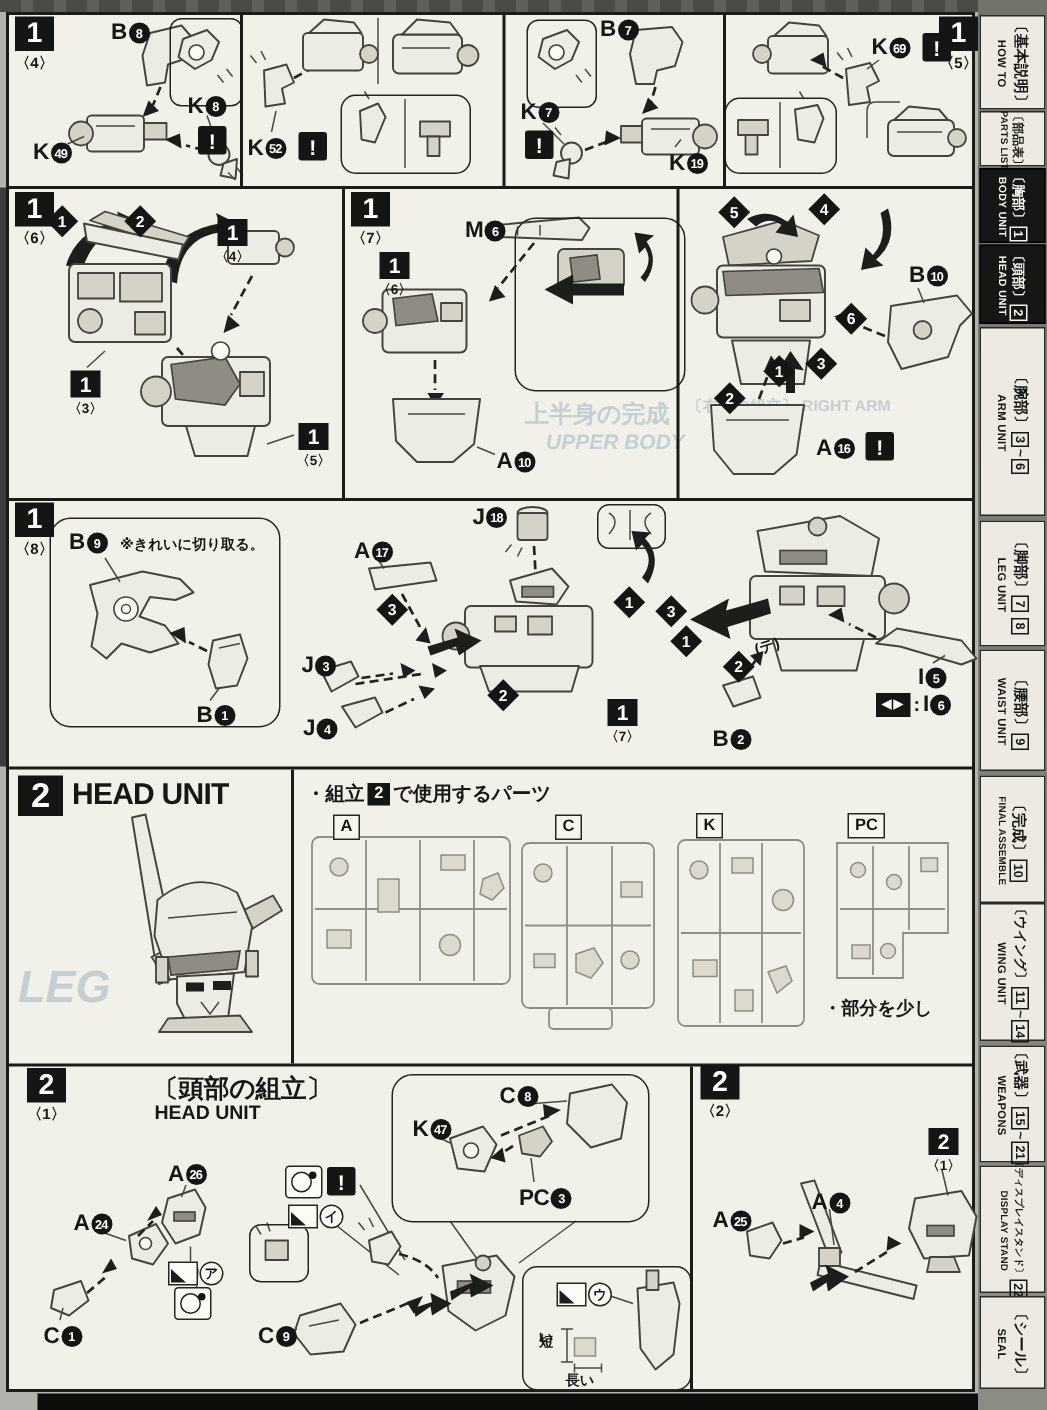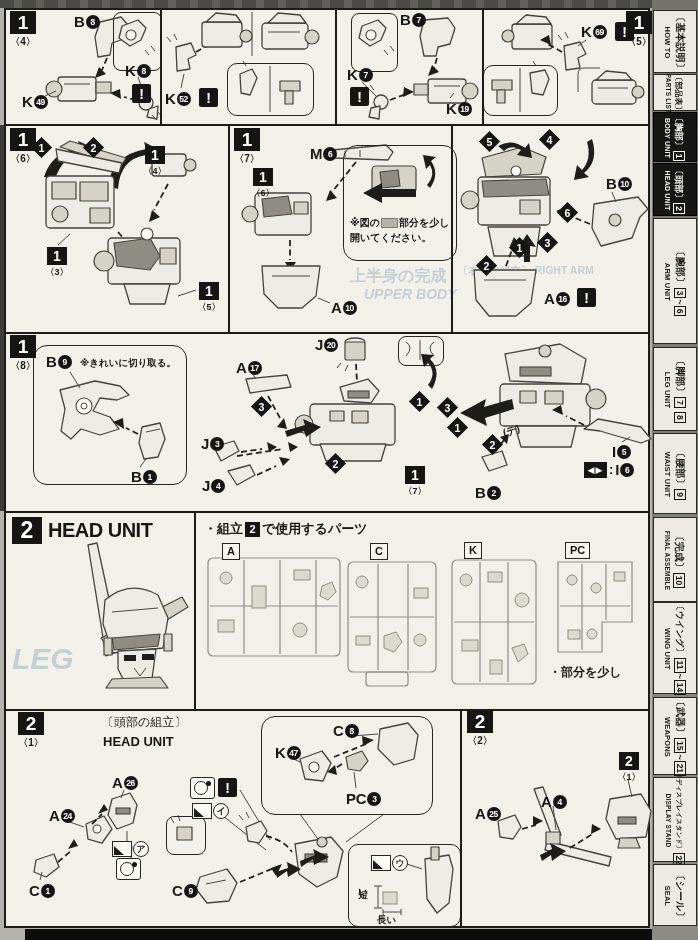--- a/index.html
+++ b/index.html
@@ -41,21 +41,21 @@
   .sbadge.sm{width:26px;}
   .sbadge.sm .num{width:20px;height:18px;font-size:14px;}
   .sbadge.sm .sub{font-size:9px;}
   .inset{position:absolute;z-index:5;border:1.6px solid #26261f;background:transparent;}
   .r8{border-radius:8px;}.r10{border-radius:10px;}.r12{border-radius:14px;}
   .notetext{position:absolute;z-index:8;font-size:10px;font-weight:bold;line-height:1.45;}
   .swatch{display:inline-block;width:15px;height:8px;background:#b5b3aa;border:1px solid #7d7b72;
           vertical-align:middle;margin:0 1px;}
   .smallnote{position:absolute;z-index:8;font-size:9.5px;font-weight:bold;}
   .title-big{position:absolute;z-index:8;font-size:20px;font-weight:bold;letter-spacing:-.5px;}
-  .title-jp{position:absolute;z-index:8;font-size:12px;font-weight:normal;}
+  .title-jp{position:absolute;z-index:8;font-size:17px;font-weight:bold;}
   .title-en{position:absolute;z-index:8;font-size:13px;font-weight:bold;}
   .pu-title{position:absolute;z-index:8;font-size:13px;font-weight:bold;display:flex;align-items:center;gap:2px;}
   .pu-num{display:inline-flex;width:15px;height:15px;background:#151513;color:#fff;font-size:11px;
           font-weight:bold;align-items:center;justify-content:center;}
   .runlabel{position:absolute;z-index:8;border:1.3px solid #26261f;background:#f6f5ee;
             font-size:11px;font-weight:bold;padding:0 4px;line-height:15px;}
   .sealnote{position:absolute;z-index:8;font-size:12px;font-weight:bold;}
   .mirrow{position:absolute;z-index:8;display:flex;align-items:center;gap:2px;font-weight:bold;font-size:13px;}
   .mirrbox{display:inline-flex;width:23px;height:16px;background:#151513;color:#fff;font-size:9px;
            align-items:center;justify-content:center;letter-spacing:1px;}
@@ -577,24 +577,20 @@
     </span>
 
   <span class="plabel" style="left:310px;top:145px;">
       <span>M</span>
       <span class="cnum">6</span>
     </span>
   <span class="plabel" style="left:331px;top:299px;">
       <span>A</span>
       <span class="cnum">10</span>
     </span>
-  <div class="notetext" style="left:350px;top:216px;width:102px;">
-    <span>※図の</span><span class="swatch"></span><span>部分を少し</span><br>
-    <span>開いてください。</span>
-  </div>
   <span class="dia" style="left:482px;top:134px;">
       <i>5</i>
     </span>
   <span class="dia" style="left:542px;top:132px;">
       <i>4</i>
     </span>
   <span class="dia" style="left:560px;top:205px;">
       <i>6</i>
     </span>
   <span class="dia" style="left:512px;top:240px;">
@@ -627,21 +623,21 @@
     </span>
   <span class="plabel" style="left:236px;top:359px;">
       <span>A</span>
       <span class="cnum">17</span>
     </span>
   <span class="dia" style="left:254px;top:399px;">
       <i>3</i>
     </span>
   <span class="plabel" style="left:315px;top:336px;">
       <span>J</span>
-      <span class="cnum">20</span>
+      <span class="cnum">18</span>
     </span>
   <span class="plabel" style="left:201px;top:435px;">
       <span>J</span>
       <span class="cnum">3</span>
     </span>
   <span class="plabel" style="left:202px;top:477px;">
       <span>J</span>
       <span class="cnum">4</span>
     </span>
   <span class="dia" style="left:412px;top:394px;">

